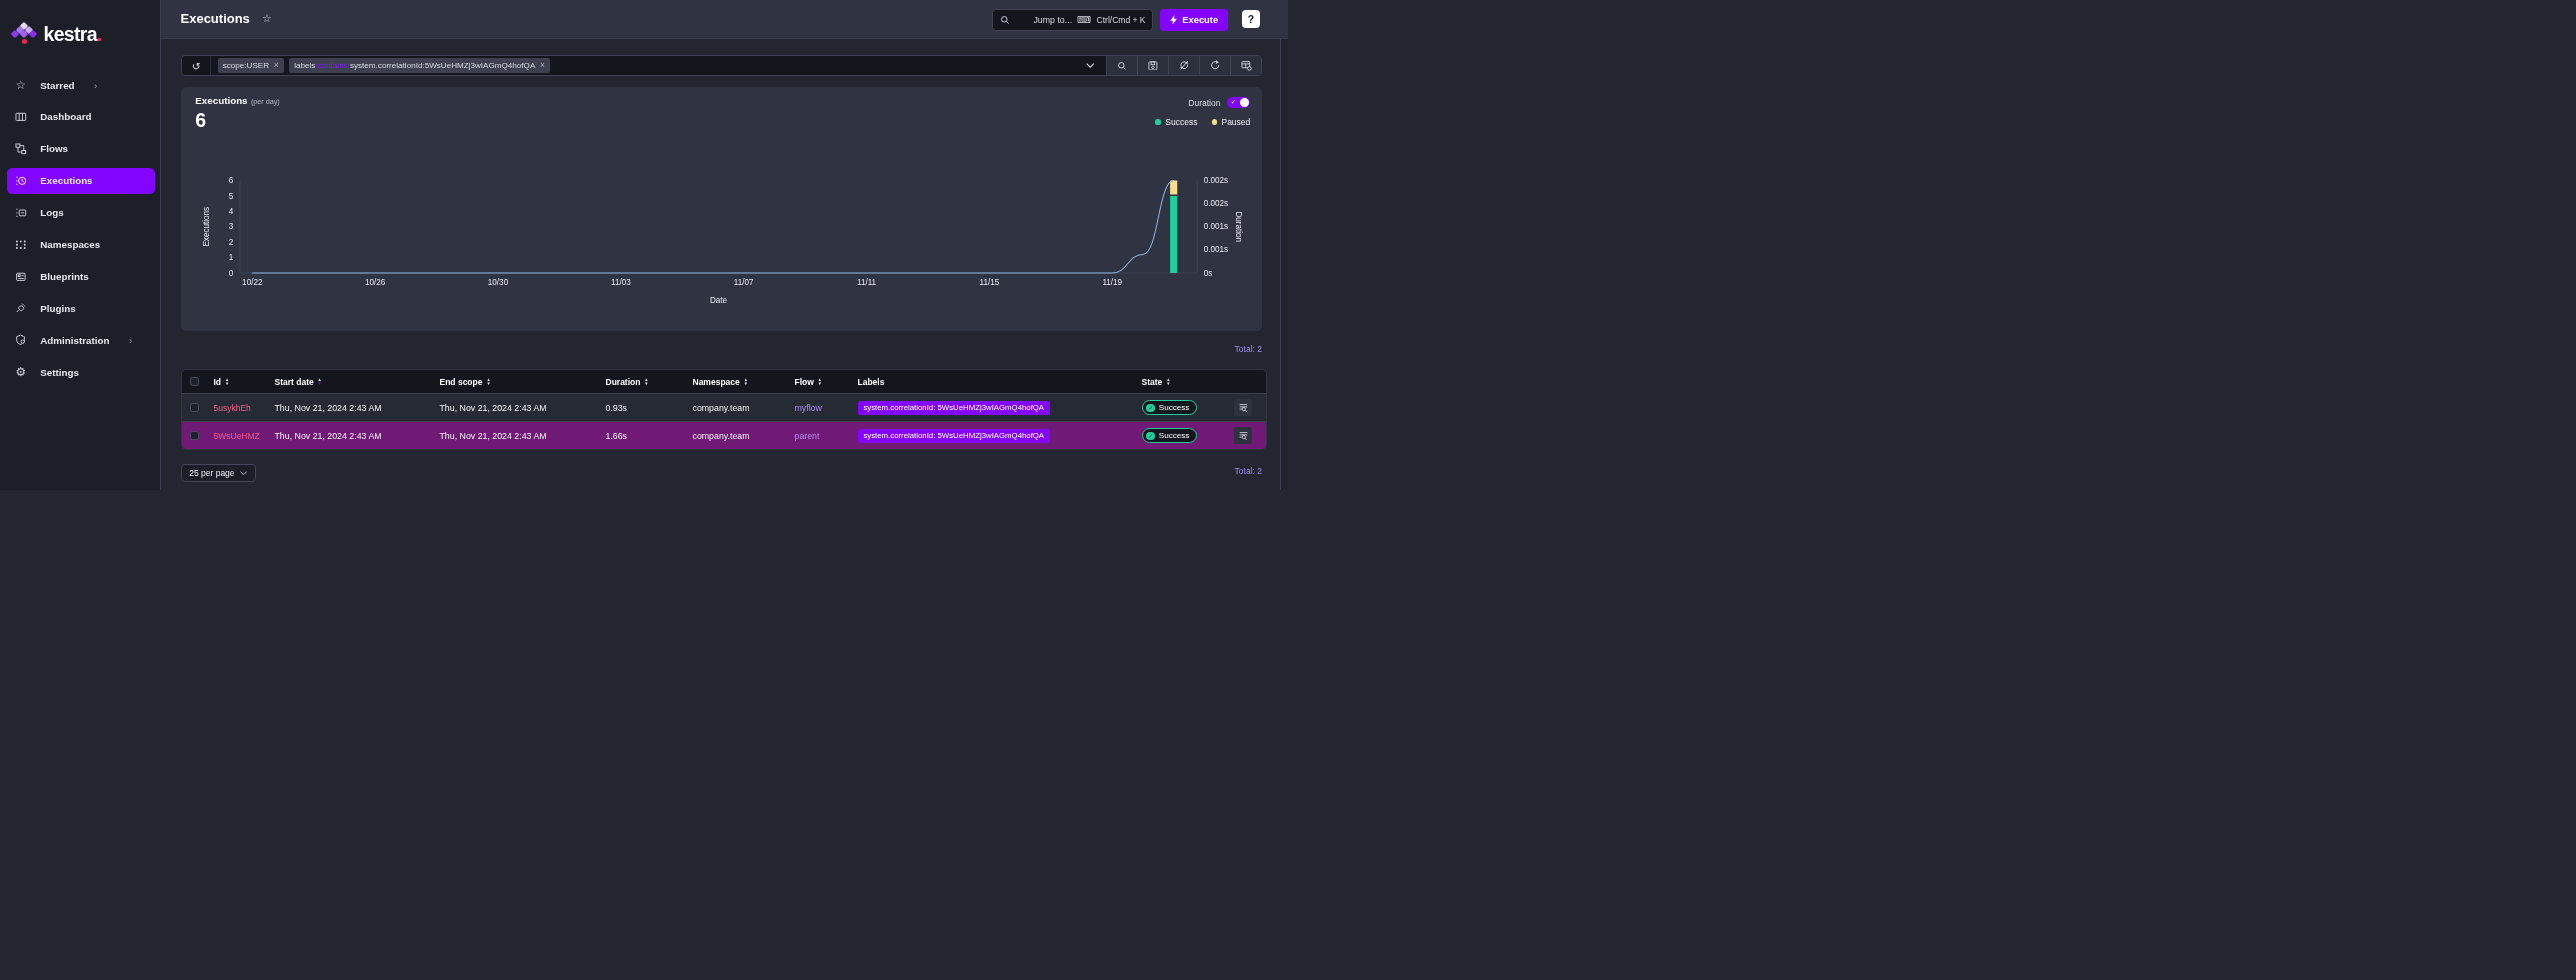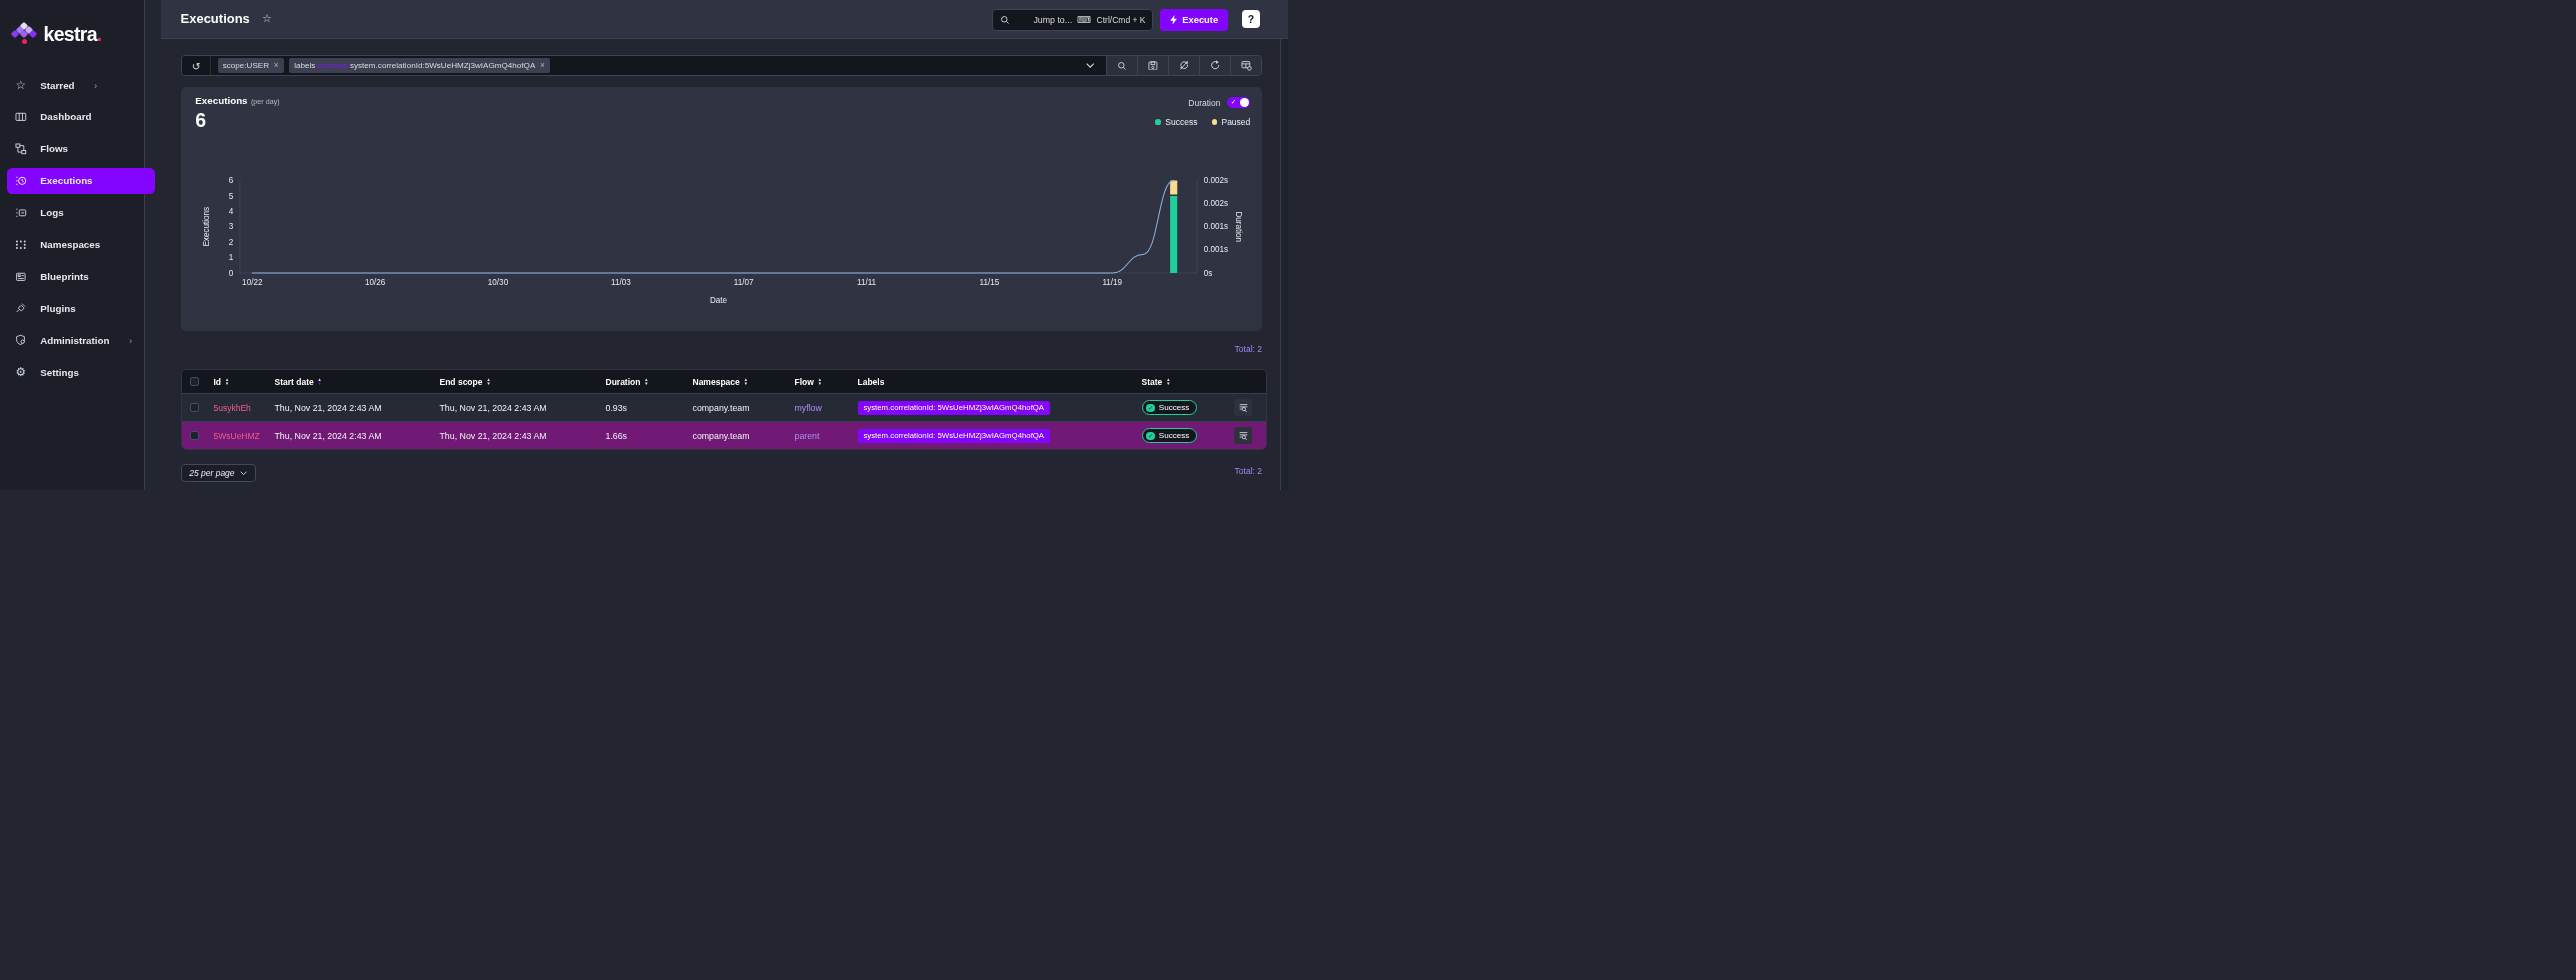--- a/index.html
+++ b/index.html
@@ -1,20 +1,20 @@
 <!DOCTYPE html>
 <html style="font-size:10.4px"><head>
 <meta charset="utf-8">
 <style>
   html,body{margin:0;padding:0;background:#232630;font-family:"Liberation Sans","DejaVu Sans",sans-serif;}
   *{box-sizing:border-box;}
   #app{position:relative;width:1288px;height:490px;background:#232630;overflow:hidden;color:#fff;}
 
   
-  #sidebar{position:absolute;left:0;top:0;width:145px;height:490px;background:#1c1f28;border-right:0.7px solid #3b3f50;}
+  #sidebar{position:absolute;left:0;top:0;width:161px;height:490px;background:#1c1f28;border-right:0.7px solid #3b3f50;}
   .logo{position:absolute;left:12.4px;top:19.5px;width:137px;height:29px;display:flex;align-items:center;cursor:pointer;}
   .logo-mark{position:relative;width:26px;height:22px;}
   .logo-mark .dmd{position:absolute;width:5.9px;height:5.9px;border-radius:1.3px;transform:rotate(45deg);}
   .logo-mark .dot{position:absolute;width:5.2px;height:5.2px;border-radius:50%;background:#ee2358;}
   .logo-text{font-size:19.5px;font-weight:bold;color:#fff;letter-spacing:-0.7px;margin-left:5.2px;}
   .logo-text .p{color:#ee2358;}
   .menu{position:absolute;left:0;top:72px;width:161px;}
   .mitem{display:flex;align-items:center;height:26px;margin:0 0 5.9px 0;padding-left:14.3px;gap:13px;cursor:pointer;color:#e6e8ee;}
   .mitem .mico{width:13px;height:13px;display:flex;align-items:center;justify-content:center;color:#d7dae4;font-size:11.7px;flex:none;}
   .mitem .mlabel{font-size:9.8px;font-weight:600;}
@@ -82,21 +82,21 @@
   .cb{width:9px;height:9px;border:1px solid #4a4f63;border-radius:2.3px;background:#1d212b;margin-left:7.8px;cursor:pointer;}
   .id-link{color:#f15c8c;font-size:8.5px;cursor:pointer;}
   .flow-link{color:#b18bf8;cursor:pointer;}
   .lbl-chip{display:inline-block;background:#8405ff;color:#fff;font-size:7.8px;border-radius:2.6px;padding:2.6px 5.9px;cursor:default;max-width:273px;white-space:nowrap;}
   .state-badge{display:inline-flex;align-items:center;gap:3.9px;border:0.7px solid #21ce9c;background:#14161d;border-radius:9px;padding:2px 6.5px 2px 3.9px;cursor:default;}
   .state-ico{width:8.5px;height:8.5px;background:#21ce9c;border-radius:50%;color:#14161d;font-size:5.9px;display:flex;align-items:center;justify-content:center;}
   .state-lab{font-size:8.1px;color:#fff;}
   .act-btn{width:18px;height:17px;background:#2e323e;border-radius:2.6px;display:flex;align-items:center;justify-content:center;cursor:pointer;}
 
   
-  .per-page{position:absolute;left:181px;top:464px;height:18px;background:#1b1e27;border:0.7px solid #434757;border-radius:3.9px;display:flex;align-items:center;gap:5.9px;padding:0 7.2px;font-size:8.5px;color:#eceef3;cursor:pointer;font-style:italic;}
+  .per-page{position:absolute;left:181px;top:464px;height:18px;background:#1b1e27;border:0.7px solid #434757;border-radius:3.9px;display:flex;align-items:center;gap:5.9px;padding:0 7.2px;font-size:8.5px;color:#eceef3;cursor:pointer;}
 
   
   #scrollstrip{position:absolute;right:0;top:39px;width:8.5px;bottom:0;background:#20232d;border-left:0.7px solid #3b3f50;}
 </style>
 </head>
 <body>
 
 <div id="app">
 
   <div id="sidebar">

